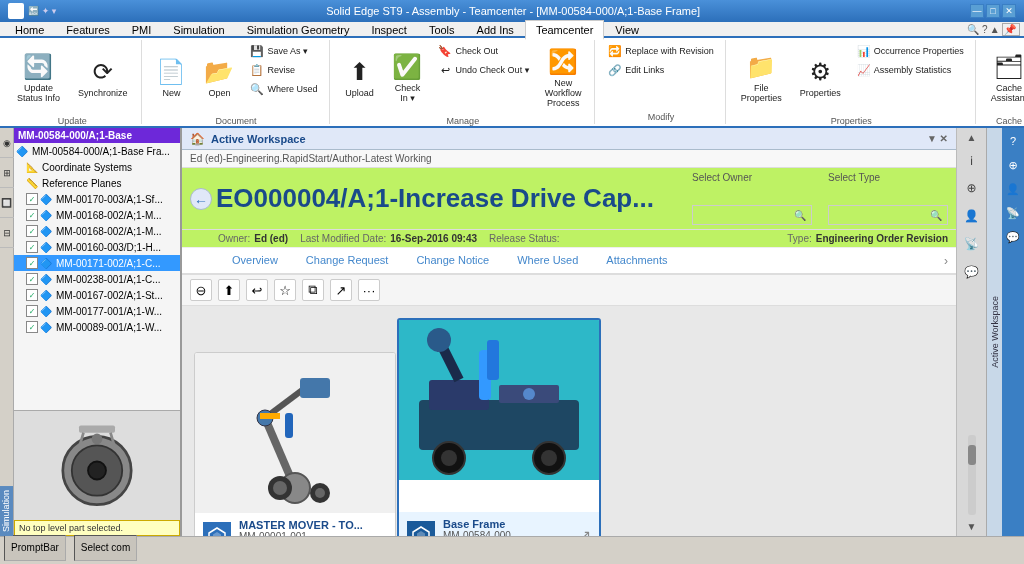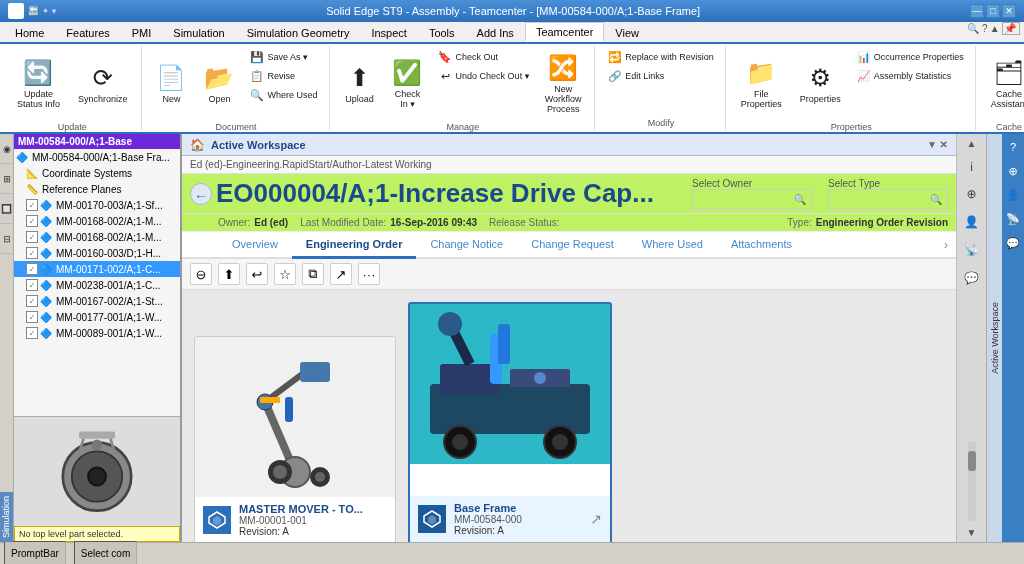--- a/index.html
+++ b/index.html
@@ -21,23 +21,23 @@
     .title-bar-controls span {
       width: 14px; height: 14px; background: #5a9fd4; border: 1px solid #3a7fc4;
       display: flex; align-items: center; justify-content: center; font-size: 9px; cursor: pointer; color: white;
     }
     .title-bar-left { display: flex; align-items: center; gap: 4px; }
     .title-bar-left .logo { width: 16px; height: 16px; background: #fff; border-radius: 2px; }
 
     
     .ribbon-tabs {
       background: #f0f0f0;
-      height: 22px;
-      display: flex;
-      align-items: flex-start;
+      height: 16px;
+      display: flex;
+      align-items: center;
       border-bottom: 2px solid #2c6fba;
       padding-left: 4px;
     }
     .ribbon-tab {
       padding: 3px 10px;
       font-size: 11px;
       cursor: pointer;
       border: 1px solid transparent;
       border-bottom: none;
       height: 20px;
@@ -226,21 +226,21 @@
       white-space: nowrap;
       overflow: hidden;
       text-overflow: ellipsis;
     }
     .eo-selectors {
       margin-left: auto;
       display: flex;
       gap: 16px;
       align-items: flex-end;
     }
-    .eo-selector-group { display: flex; flex-direction: column; }
+    .eo-selector-group { display: flex; flex-direction: column; gap: 22px; }
     .eo-selector-label { font-size: 10px; color: #555; }
     .eo-selector-input {
       border: 1px solid #ccc;
       height: 20px;
       width: 120px;
       padding: 0 4px;
       font-size: 10px;
       display: flex; align-items: center; justify-content: space-between;
     }
 
@@ -304,21 +304,21 @@
       flex: 1;
       overflow-y: auto;
       padding: 12px;
       display: flex;
       flex-direction: column;
       gap: 8px;
       background: #e8e8e8;
     }
     .cards-row {
       display: flex;
-      gap: 12px;
+      gap: 1px;
       align-items: flex-end;
     }
     .card {
       background: white;
       border: 1px solid #ccc;
       border-radius: 3px;
       overflow: hidden;
       display: flex;
       flex-direction: column;
     }
@@ -722,23 +722,22 @@
           <span class="eo-meta-value"></span>
         </div>
         <div class="eo-meta-item" style="margin-left:auto;">
           <span class="eo-meta-label">Type:</span>
           <span class="eo-meta-value">Engineering Order Revision</span>
         </div>
       </div>
 
       <div class="eo-nav">
         <div class="eo-nav-tab">Overview</div>
-        <div class="eo-nav-tab active">Engineering Order</div>
+        <div class="eo-nav-tab">Change Request</div>
         <div class="eo-nav-tab">Change Notice</div>
-        <div class="eo-nav-tab">Change Request</div>
         <div class="eo-nav-tab">Where Used</div>
         <div class="eo-nav-tab">Attachments</div>
         <div class="eo-nav-chevron">›</div>
       </div>
 
       <div class="eo-toolbar">
         <div class="eo-tool-btn">⊖</div>
         <div class="eo-tool-btn">⬆</div>
         <div class="eo-tool-btn">↩</div>
         <div class="eo-tool-btn">☆</div>

